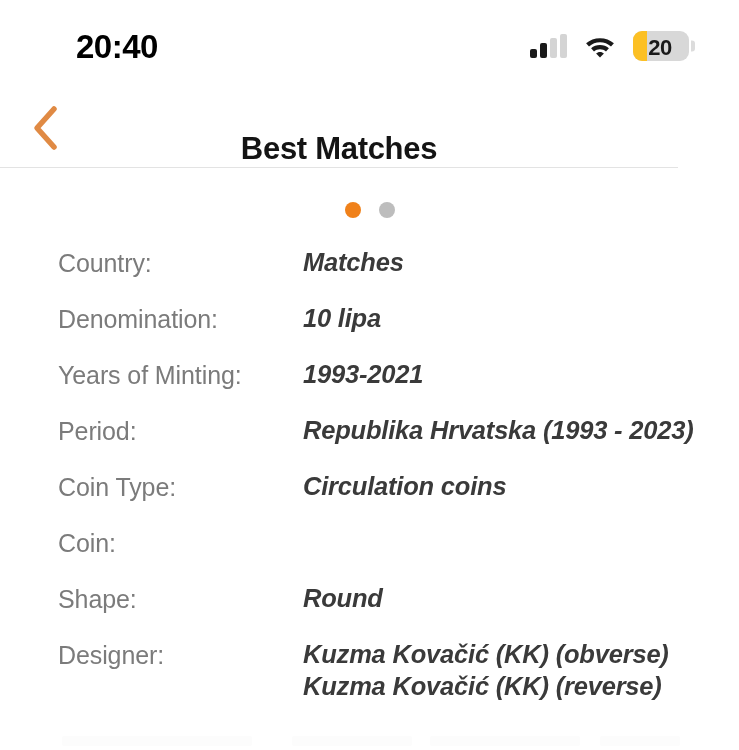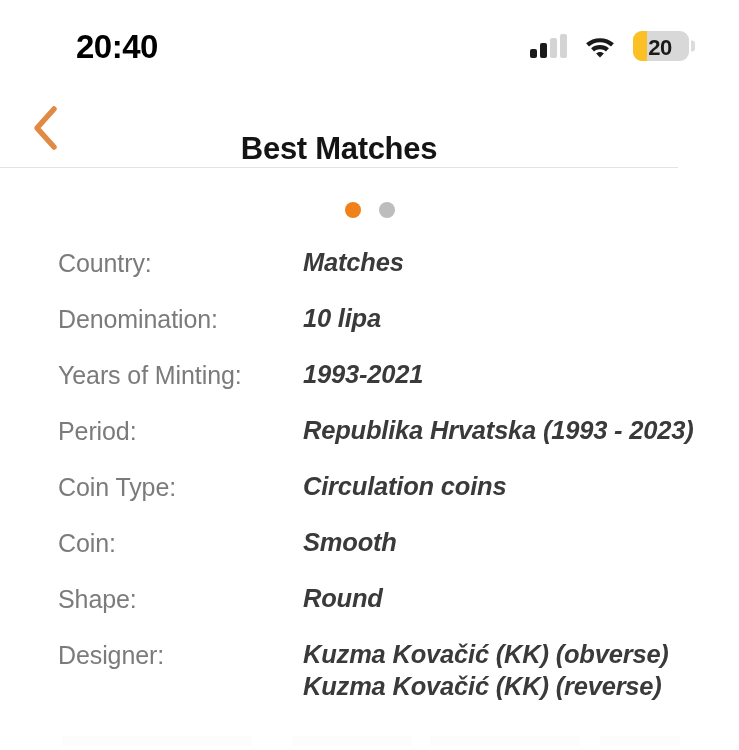--- a/index.html
+++ b/index.html
@@ -251,21 +251,20 @@
       <div class="detail-value">Republika Hrvatska (1993 - 2023)</div>
     </div>
 
     <div class="detail-row">
       <div class="detail-label">Coin Type:</div>
       <div class="detail-value">Circulation coins</div>
     </div>
 
     <div class="detail-row">
       <div class="detail-label">Coin:</div>
-      <div class="detail-value">Smooth</div>
     </div>
 
     <div class="detail-row">
       <div class="detail-label">Shape:</div>
       <div class="detail-value">Round</div>
     </div>
 
     <div class="detail-row">
       <div class="detail-label">Designer:</div>
       <div class="detail-value">Kuzma Kovačić (KK) (obverse)

